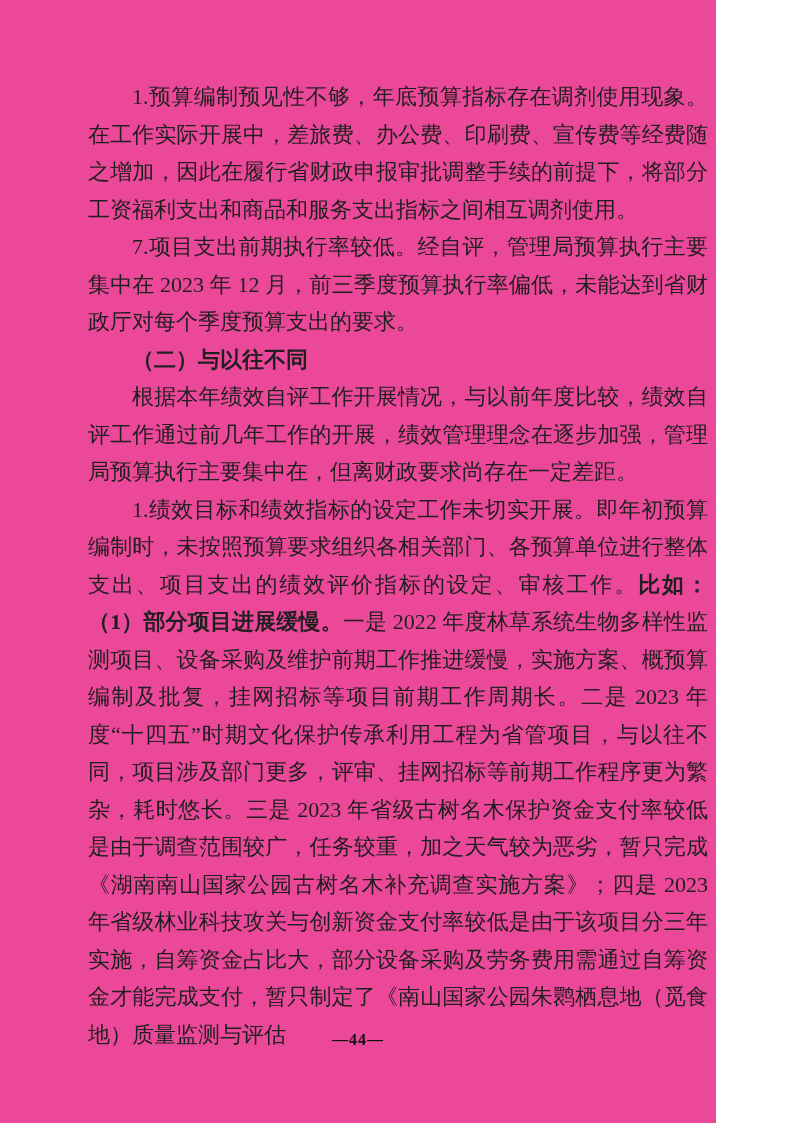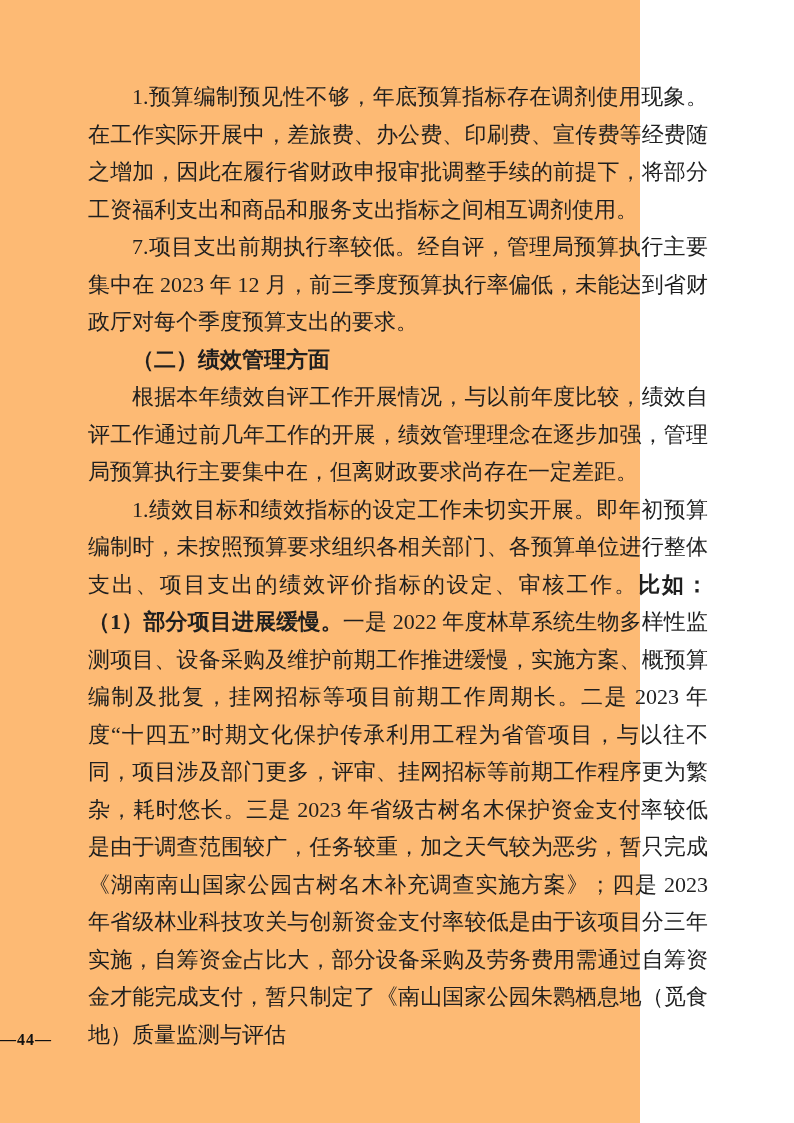--- a/index.html
+++ b/index.html
@@ -8,23 +8,23 @@
   }
   body {
     width: 794px;
     height: 1123px;
     background: #ffffff;
     overflow: hidden;
     font-family: "Liberation Serif", serif;
   }
   .page {
     position: relative;
-    width: 640px;
+    width: 716px;
     height: 1123px;
-    background: #fdba74;
+    background: #ec4899;
   }
   .content {
     position: absolute;
     left: 88px;
     top: 78px;
     width: 620px;
     color: #1f1f1f;
   }
   .para {
     margin: 0;
@@ -40,37 +40,37 @@
     font-weight: bold;
   }
   .emphasis {
     font-weight: bold;
   }
   .footer {
     position: absolute;
     left: 0;
     top: 1031px;
     width: 100%;
-    text-align: left;
+    text-align: center;
   }
   .page-num {
     font-size: 16px;
     font-weight: bold;
     color: #111111;
     letter-spacing: 1px;
   }
 </style>
 </head>
 <body>
 
 <div class="page">
   <div class="content">
     <p class="para">1.预算编制预见性不够，年底预算指标存在调剂使用现象。在工作实际开展中，差旅费、办公费、印刷费、宣传费等经费随之增加，因此在履行省财政申报审批调整手续的前提下，将部分工资福利支出和商品和服务支出指标之间相互调剂使用。</p>
     <p class="para">7.项目支出前期执行率较低。经自评，管理局预算执行主要集中在 2023 年 12 月，前三季度预算执行率偏低，未能达到省财政厅对每个季度预算支出的要求。</p>
-    <p class="para heading">（二）绩效管理方面</p>
+    <p class="para heading">（二）与以往不同</p>
     <p class="para">根据本年绩效自评工作开展情况，与以前年度比较，绩效自评工作通过前几年工作的开展，绩效管理理念在逐步加强，管理局预算执行主要集中在，但离财政要求尚存在一定差距。</p>
     <p class="para"><span>1.绩效目标和绩效指标的设定工作未切实开展。即年初预算编制时，未按照预算要求组织各相关部门、各预算单位进行整体支出、项目支出的绩效评价指标的设定、审核工作。</span><span class="emphasis">比如：（1）部分项目进展缓慢。</span><span>一是 2022 年度林草系统生物多样性监测项目、设备采购及维护前期工作推进缓慢，实施方案、概预算编制及批复，挂网招标等项目前期工作周期长。二是 2023 年度“十四五”时期文化保护传承利用工程为省管项目，与以往不同，项目涉及部门更多，评审、挂网招标等前期工作程序更为繁杂，耗时悠长。三是 2023 年省级古树名木保护资金支付率较低是由于调查范围较广，任务较重，加之天气较为恶劣，暂只完成《湖南南山国家公园古树名木补充调查实施方案》；四是 2023 年省级林业科技攻关与创新资金支付率较低是由于该项目分三年实施，自筹资金占比大，部分设备采购及劳务费用需通过自筹资金才能完成支付，暂只制定了《南山国家公园朱鹮栖息地（觅食地）质量监测与评估</span></p>
   </div>
 
   <div class="footer">
     <span class="page-num">—44—</span>
   </div>
 </div>
 
 </body></html>

